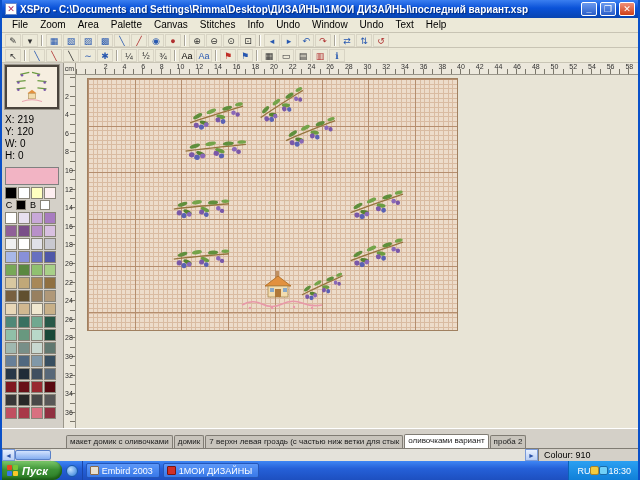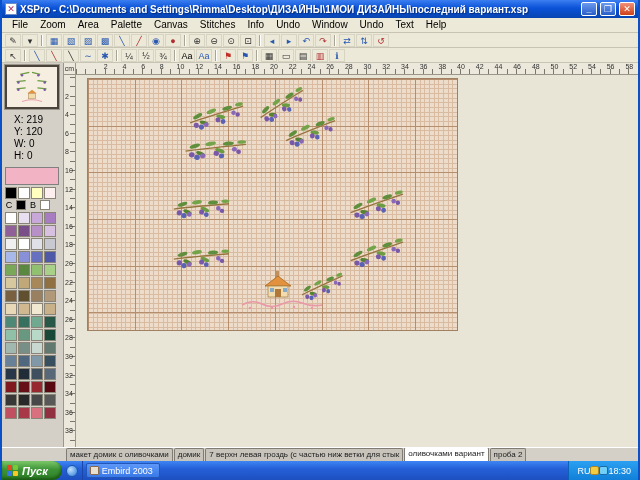--- a/index.html
+++ b/index.html
@@ -18,21 +18,21 @@
   .menubar{flex:none;height:15px;background:#ece9d8;border-bottom:1px solid #c8c4b4;display:flex;align-items:center;padding-left:4px;}
   .menu-item{padding:0 6px;font-size:10px;line-height:14px;color:#000;}
   .toolbar{flex:none;height:15px;background:#ece9d8;border-bottom:1px solid #c8c4b4;display:flex;align-items:center;padding-left:3px;gap:1px;}
   .tb-btn{width:16px;height:13px;font-size:9px;line-height:12px;text-align:center;border:1px solid #d8d4c4;background:#ece9d8;overflow:hidden;}
   .tb-sep{width:2px;height:11px;border-left:1px solid #a8a498;border-right:1px solid #ffffff;margin:0 2px;}
 
   
   .workspace{flex:1;display:flex;min-height:0;}
   .left-panel{flex:none;width:62px;background:#d4d0c8;border-right:1px solid #9a968a;padding:2px 3px;display:flex;flex-direction:column;overflow:hidden;}
   .preview{width:54px;height:44px;background:#f6eee0;border:2px solid #4a443c;outline:1px solid #9a968a;}
-  .coords{margin-top:5px;font-size:10px;line-height:12px;color:#000;margin-left:9px;}
+  .coords{margin-top:5px;font-size:10px;line-height:12px;color:#000;}
   .coord-line span{margin-right:3px;}
   .current-swatch{margin-top:5px;width:54px;height:18px;border:1px solid #808080;}
   .quick-row{margin-top:2px;display:flex;gap:1px;}
   .swatch{width:12px;height:12px;border:1px solid #888478;display:inline-block;}
   .mode-row{margin-top:1px;display:flex;align-items:center;gap:3px;font-size:9px;}
   .mode-row .row-label{width:8px;text-align:center;color:#000;}
   .mode-row .swatch{width:10px;height:10px;}
   .palette-grid{margin-top:2px;width:56px;display:flex;flex-wrap:wrap;gap:1px;}
 
   
@@ -49,21 +49,21 @@
   .canvas{position:relative;background:#e8e4d6;overflow:hidden;}
   .grid{position:absolute;left:11px;top:3px;width:371px;height:253px;background-color:#eddcca;border:1px solid #a08060;
     background-image:
       repeating-linear-gradient(to right,#b58e6e 0 1px,transparent 1px 46.7px),
       repeating-linear-gradient(to bottom,#b58e6e 0 1px,transparent 1px 46.7px),
       repeating-linear-gradient(to right,#d9bba1 0 1px,transparent 1px 4.67px),
       repeating-linear-gradient(to bottom,#d9bba1 0 1px,transparent 1px 4.67px);}
   #motif-layer{position:absolute;left:0;top:0;width:100%;height:100%;}
 
   
-  .tabrow{flex:none;height:14px;background:#d4d0c8;border-top:1px solid #ffffff;display:flex;align-items:flex-end;padding-left:64px;overflow:hidden;}
+  .tabrow{flex:none;height:20px;background:#d4d0c8;border-top:1px solid #ffffff;display:flex;align-items:flex-end;padding-left:64px;overflow:hidden;}
   .tab{flex:none;font-size:8px;height:13px;line-height:12px;padding:0 3px;background:#c8c4bc;border:1px solid #807c74;border-bottom:none;border-radius:2px 2px 0 0;white-space:nowrap;color:#202020;margin-right:1px;}
   .tab.active{background:#ffffff;height:14px;}
   .statusrow{flex:none;height:13px;background:#d4d0c8;border-top:1px solid #807c74;display:flex;align-items:stretch;}
   .scroll-btn{flex:none;width:13px;background:linear-gradient(#e8f0fe,#b8cef4);border:1px solid #7a9ad8;color:#2a52a8;font-size:7px;line-height:11px;text-align:center;}
   .scroll-thumb{flex:none;width:36px;margin:1px 0;background:linear-gradient(#d2e2fe,#86aef0);border:1px solid #5880c8;border-radius:2px;}
   .scroll-track{flex:1;background:#e4e2da;}
   .colour-box{flex:none;width:100px;border-left:1px solid #807c74;font-size:9px;line-height:12px;padding:0 5px;color:#000;background:#d4d0c8;}
   .taskbar{flex:none;height:19px;background:linear-gradient(#3e86f4,#2560d8 40%,#1d4fc0);display:flex;align-items:center;}
   .start-btn{flex:none;height:19px;display:flex;align-items:center;gap:4px;padding:0 14px 0 5px;border-radius:0 9px 9px 0;
     background:linear-gradient(#7cc86a,#3d9336 45%,#2c7d26);color:#fff;font-weight:bold;font-style:italic;font-size:11px;box-shadow:inset -1px -2px 3px #1a5a14;}
@@ -386,39 +386,50 @@
   </div>
 
   <div class="tabrow" id="tabrow">
       <span class="tab">макет домик с оливочками</span>
       <span class="tab">домик</span>
       <span class="tab">7 верхн левая гроздь (с частью ниж ветки для стык</span>
       <span class="tab active">оливочками вариант</span>
       <span class="tab">проба 2</span>
     </div>
 
+  <div class="statusrow">
+    <span class="scroll-btn">◄</span>
+    <span class="scroll-thumb"></span>
+    <span class="scroll-track"></span>
+    <span class="scroll-btn">►</span>
+    <span class="colour-box">Colour: 910</span>
+  </div>
 
   <div class="taskbar">
     <span class="start-btn">
       <span class="flag">
         <i style="background:#e84820"></i>
           <i style="background:#78c838"></i>
           <i style="background:#3878e8"></i>
           <i style="background:#f8c828"></i>
       </span>
       <span>Пуск</span>
     </span>
     <span class="ql">
       <span class="ql-icon"></span>
     </span>
     <span class="taskbuttons" id="taskbuttons">
         <span class="task-btn">
           <span class="task-icon"></span>
           <span>Embird 2003</span>
         </span>
+        <span class="task-btn">
+          <span class="task-icon"></span>
+          <span>1МОИ ДИЗАЙНЫ</span>
+        </span>
       </span>
     <span class="tray">
       <span>RU</span>
       <span class="tray-icon a"></span>
       <span class="tray-icon b"></span>
       <span>18:30</span>
     </span>
   </div>
 
 </div>

